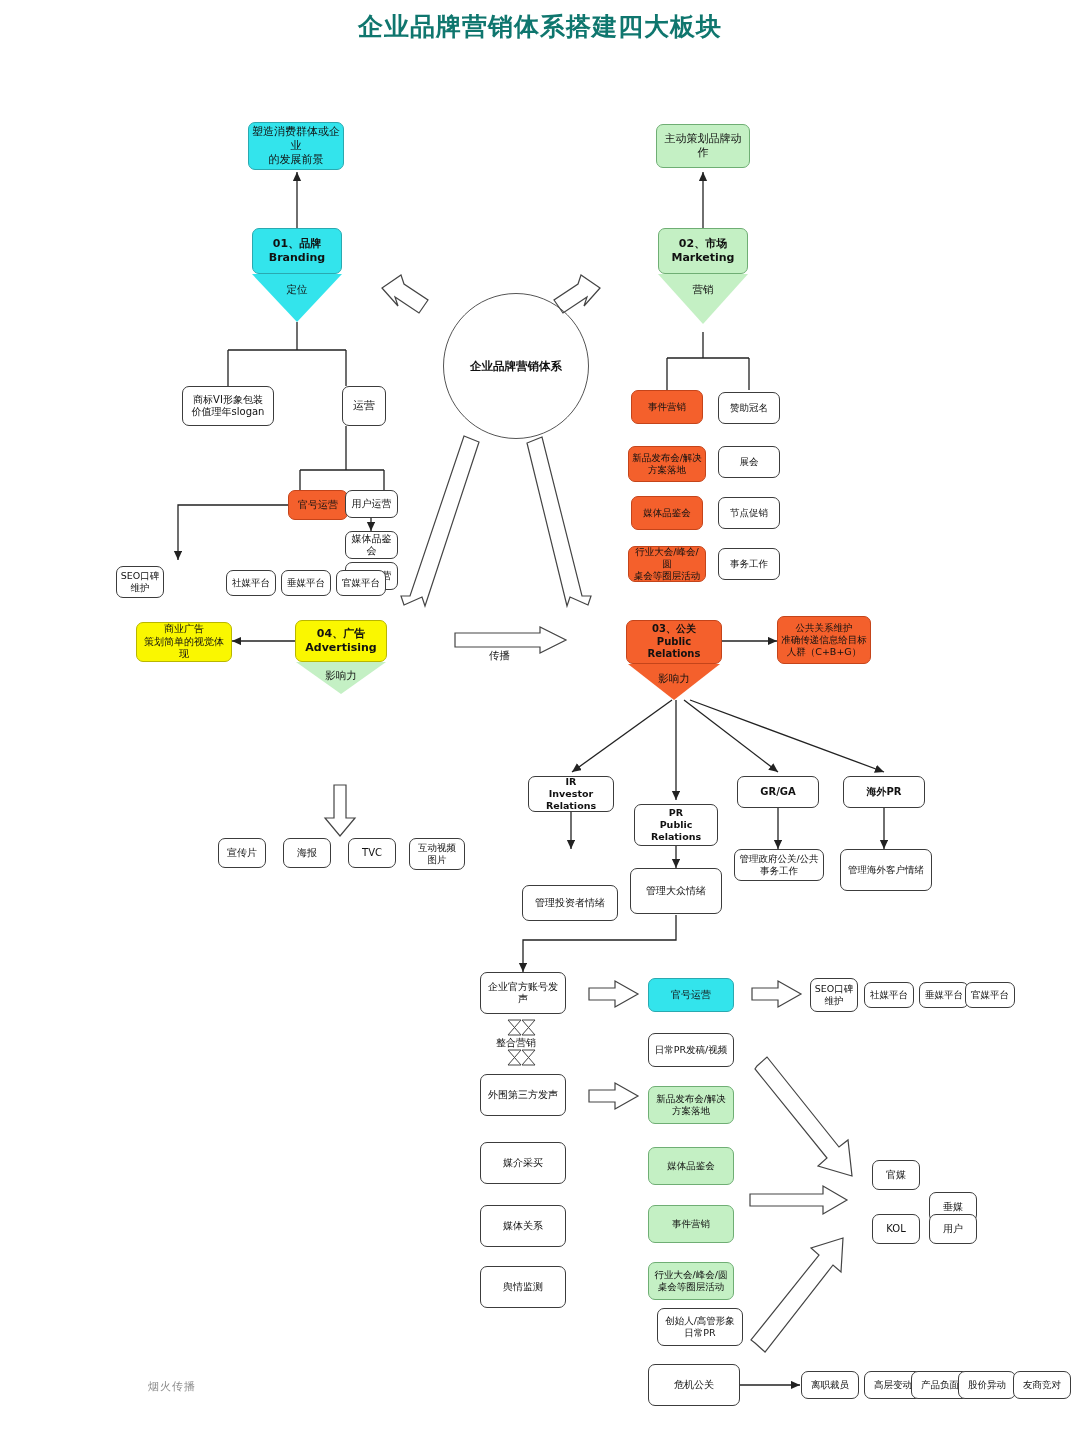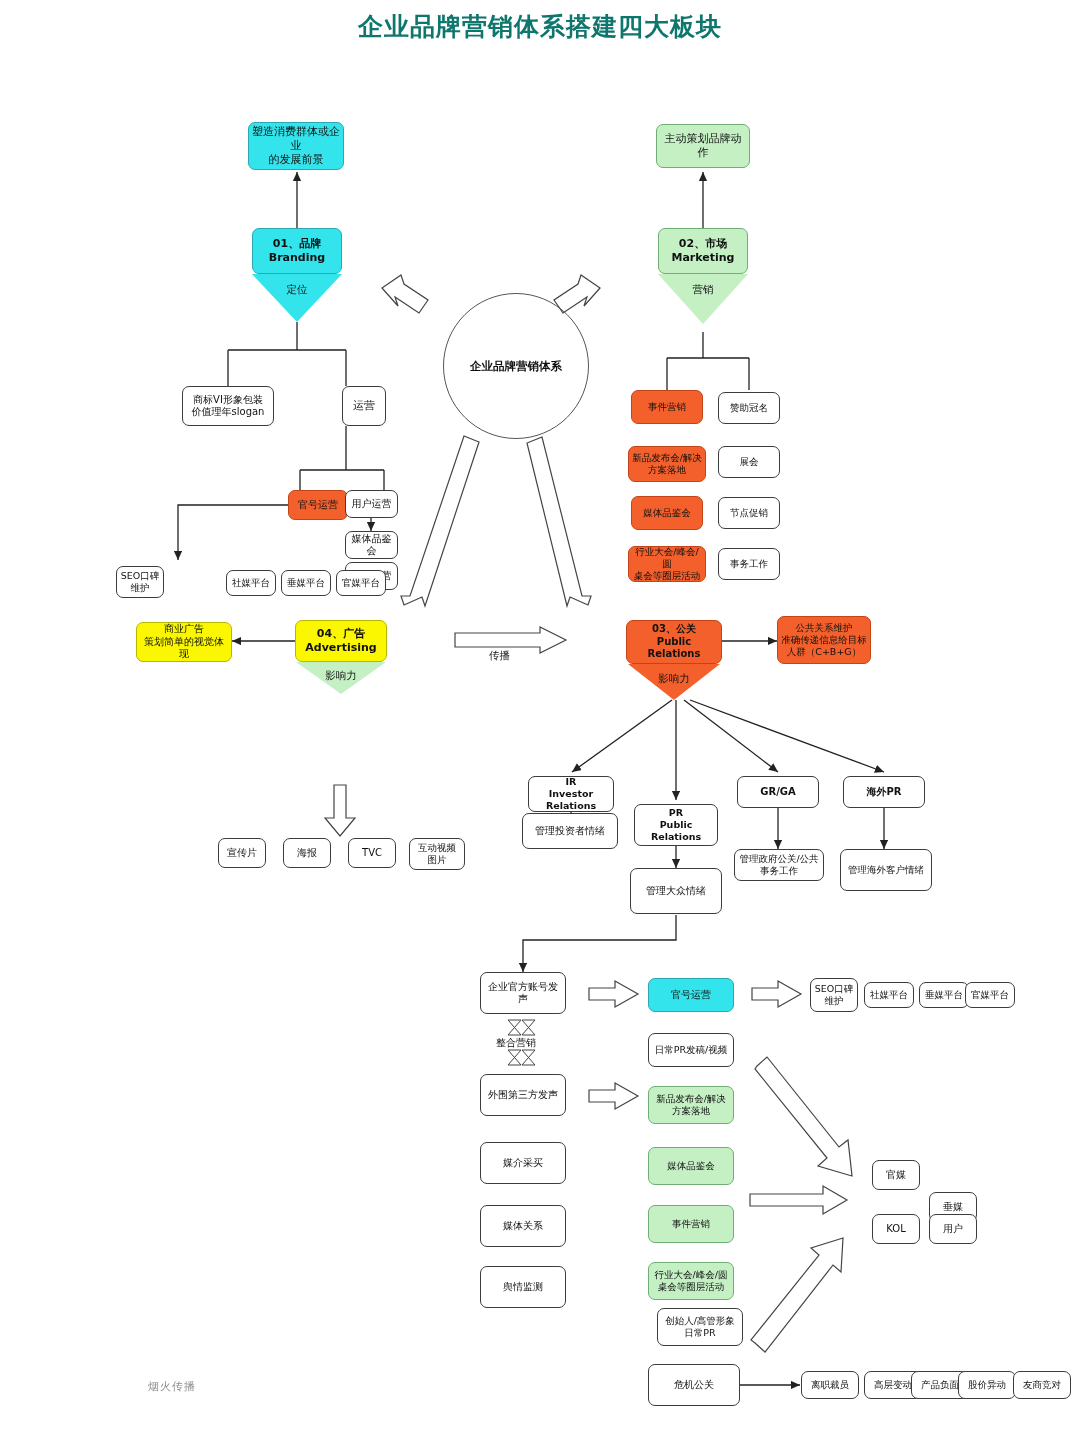--- a/index.html
+++ b/index.html
@@ -243,21 +243,21 @@
   <div class="node c-orange tiny" style="left:777px;top:616px;width:94px;height:48px;">公共关系维护
 准确传递信息给目标
 人群（C+B+G）</div>
 
   <div class="tri" style="left:628px;top:664px;border-left-width:46px;border-right-width:46px;border-top-width:36px;border-top-color:#F4602C;"></div>
   <div class="tri-label" style="left:628px;top:672px;width:92px;">影响力</div>
 
   <div class="node bold tiny" style="left:528px;top:776px;width:86px;height:36px;">IR
 Investor
 Relations</div>
-  <div class="node small" style="left:522px;top:813px;width:96px;height:36px;">管理投资者情绪</div>
+  <div class="node small" style="left:522px;top:885px;width:96px;height:36px;">管理投资者情绪</div>
 
   <div class="node bold tiny" style="left:634px;top:804px;width:84px;height:42px;">PR
 Public
 Relations</div>
   <div class="node small" style="left:630px;top:868px;width:92px;height:46px;">管理大众情绪</div>
 
   <div class="node bold small" style="left:737px;top:776px;width:82px;height:32px;">GR/GA</div>
   <div class="node tiny" style="left:734px;top:849px;width:90px;height:32px;">管理政府公关/公共
 事务工作</div>
 

